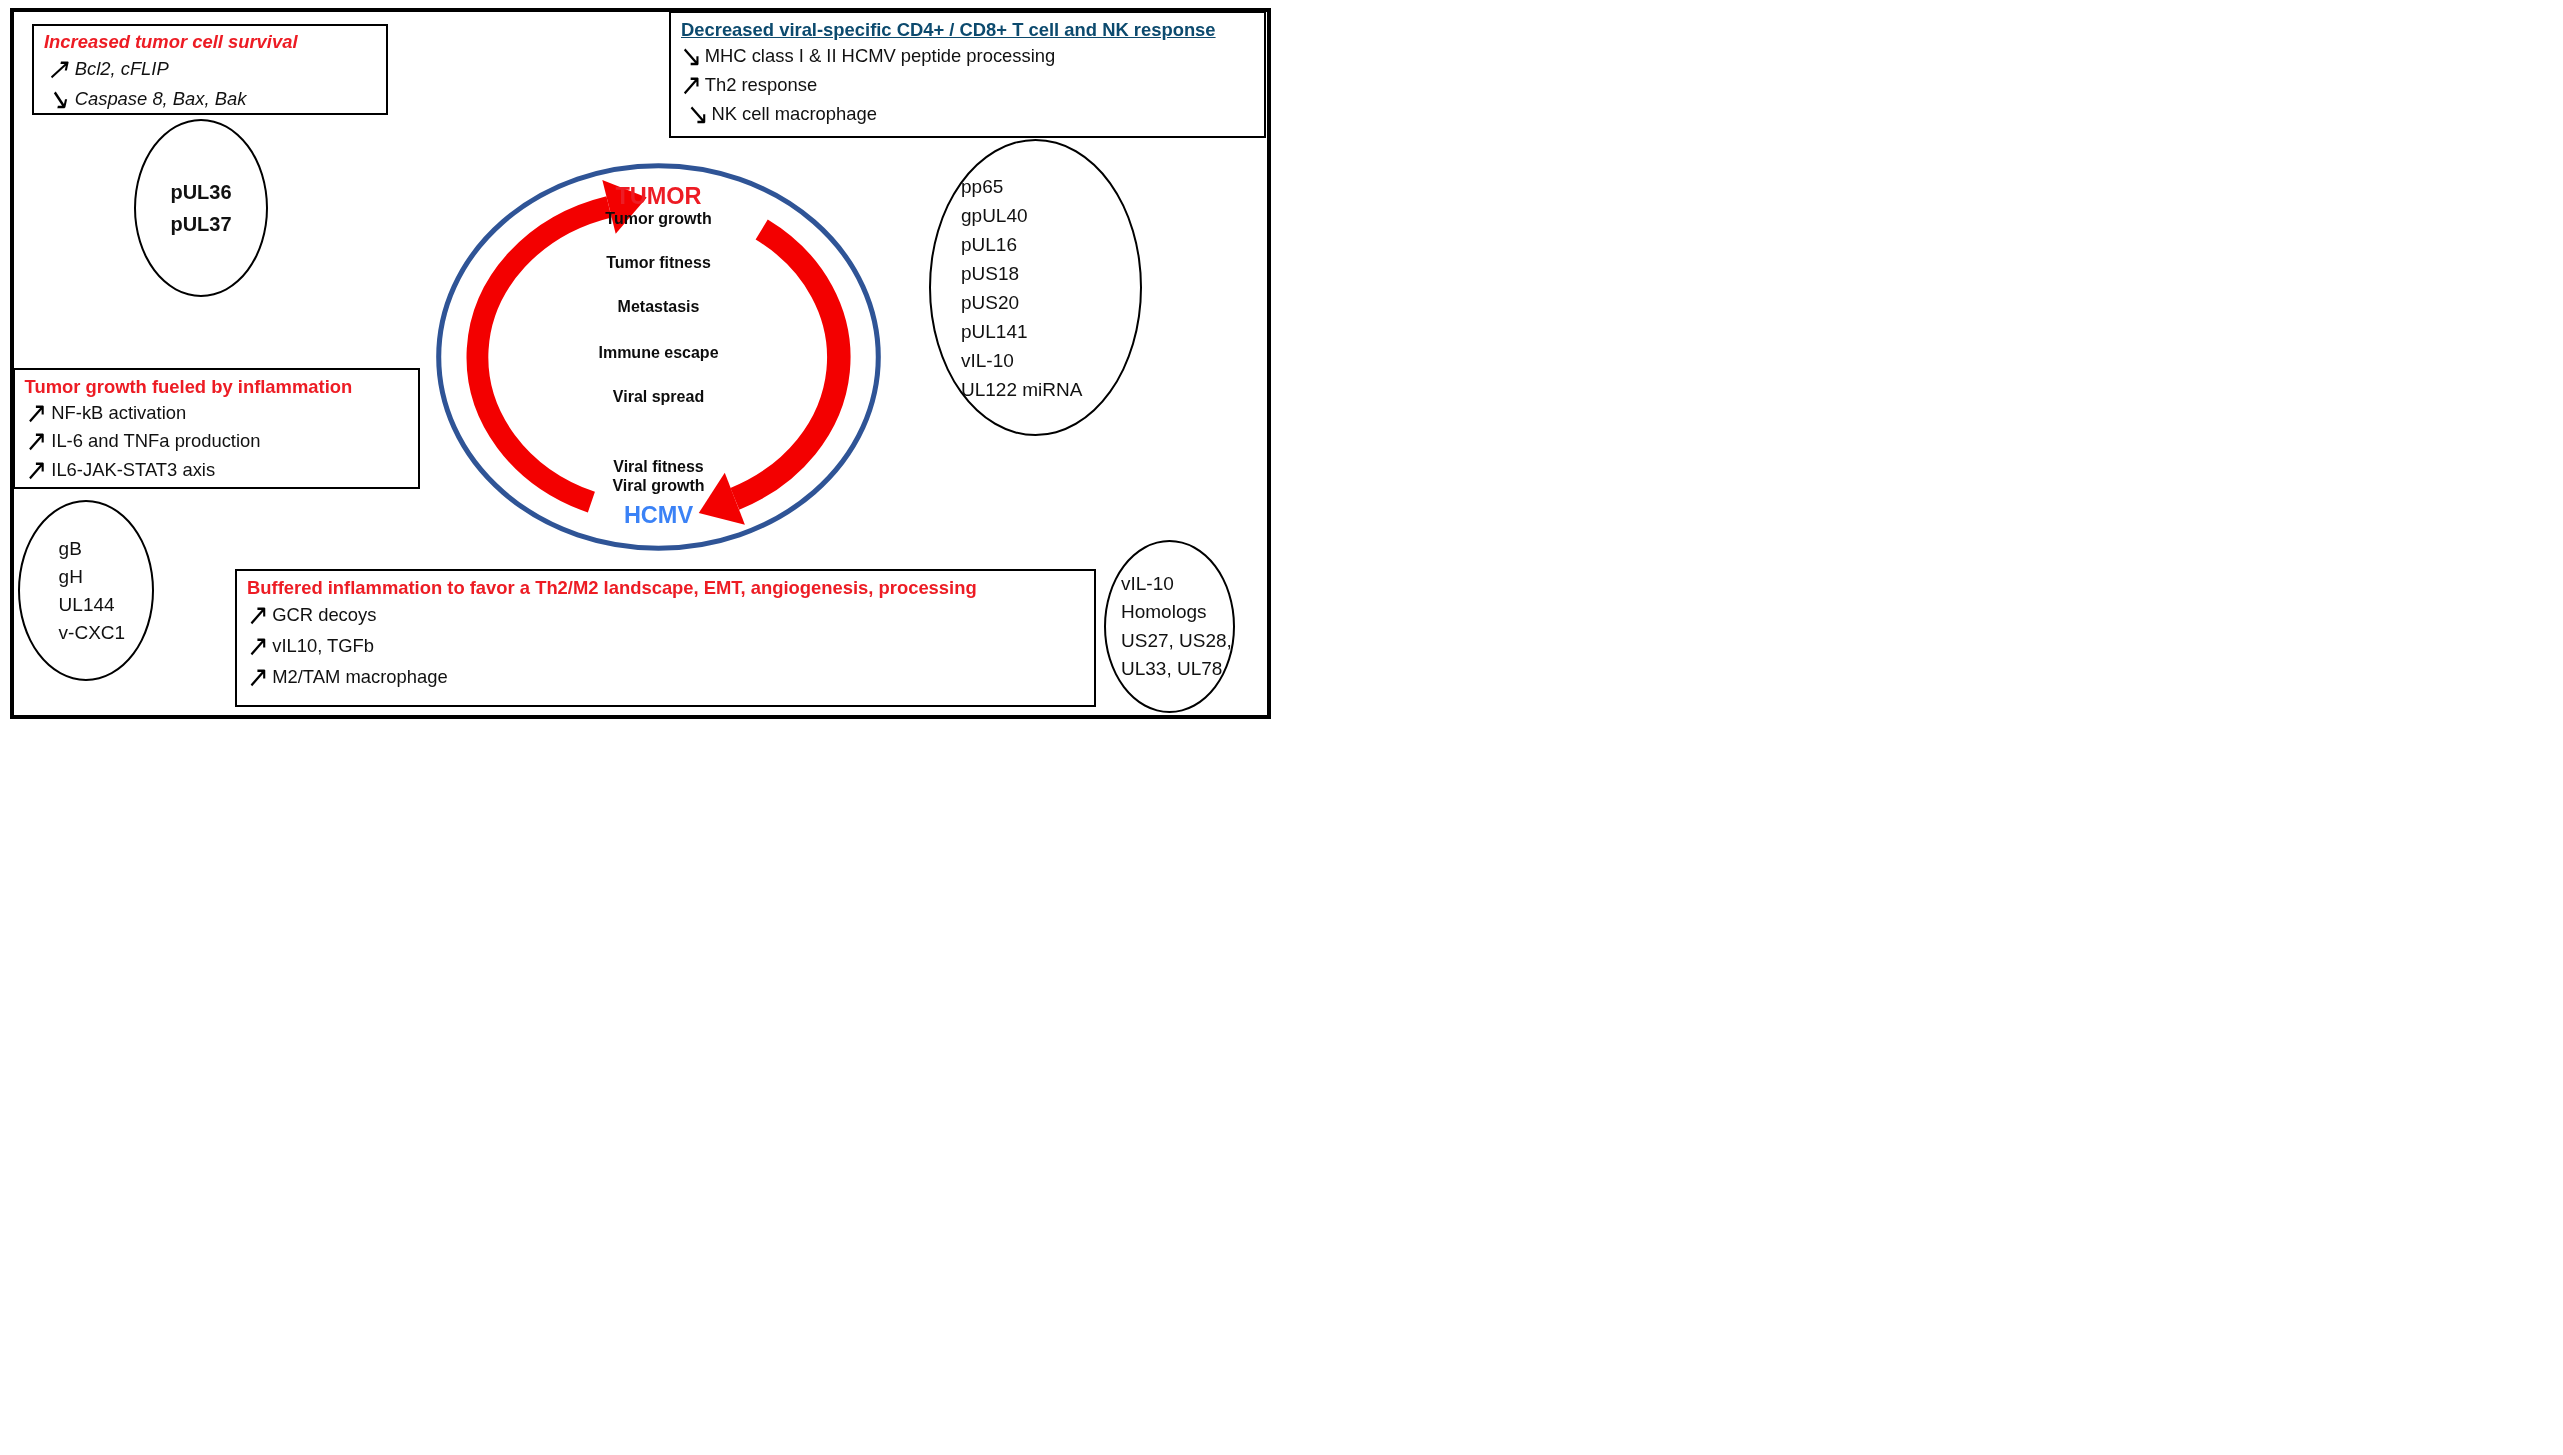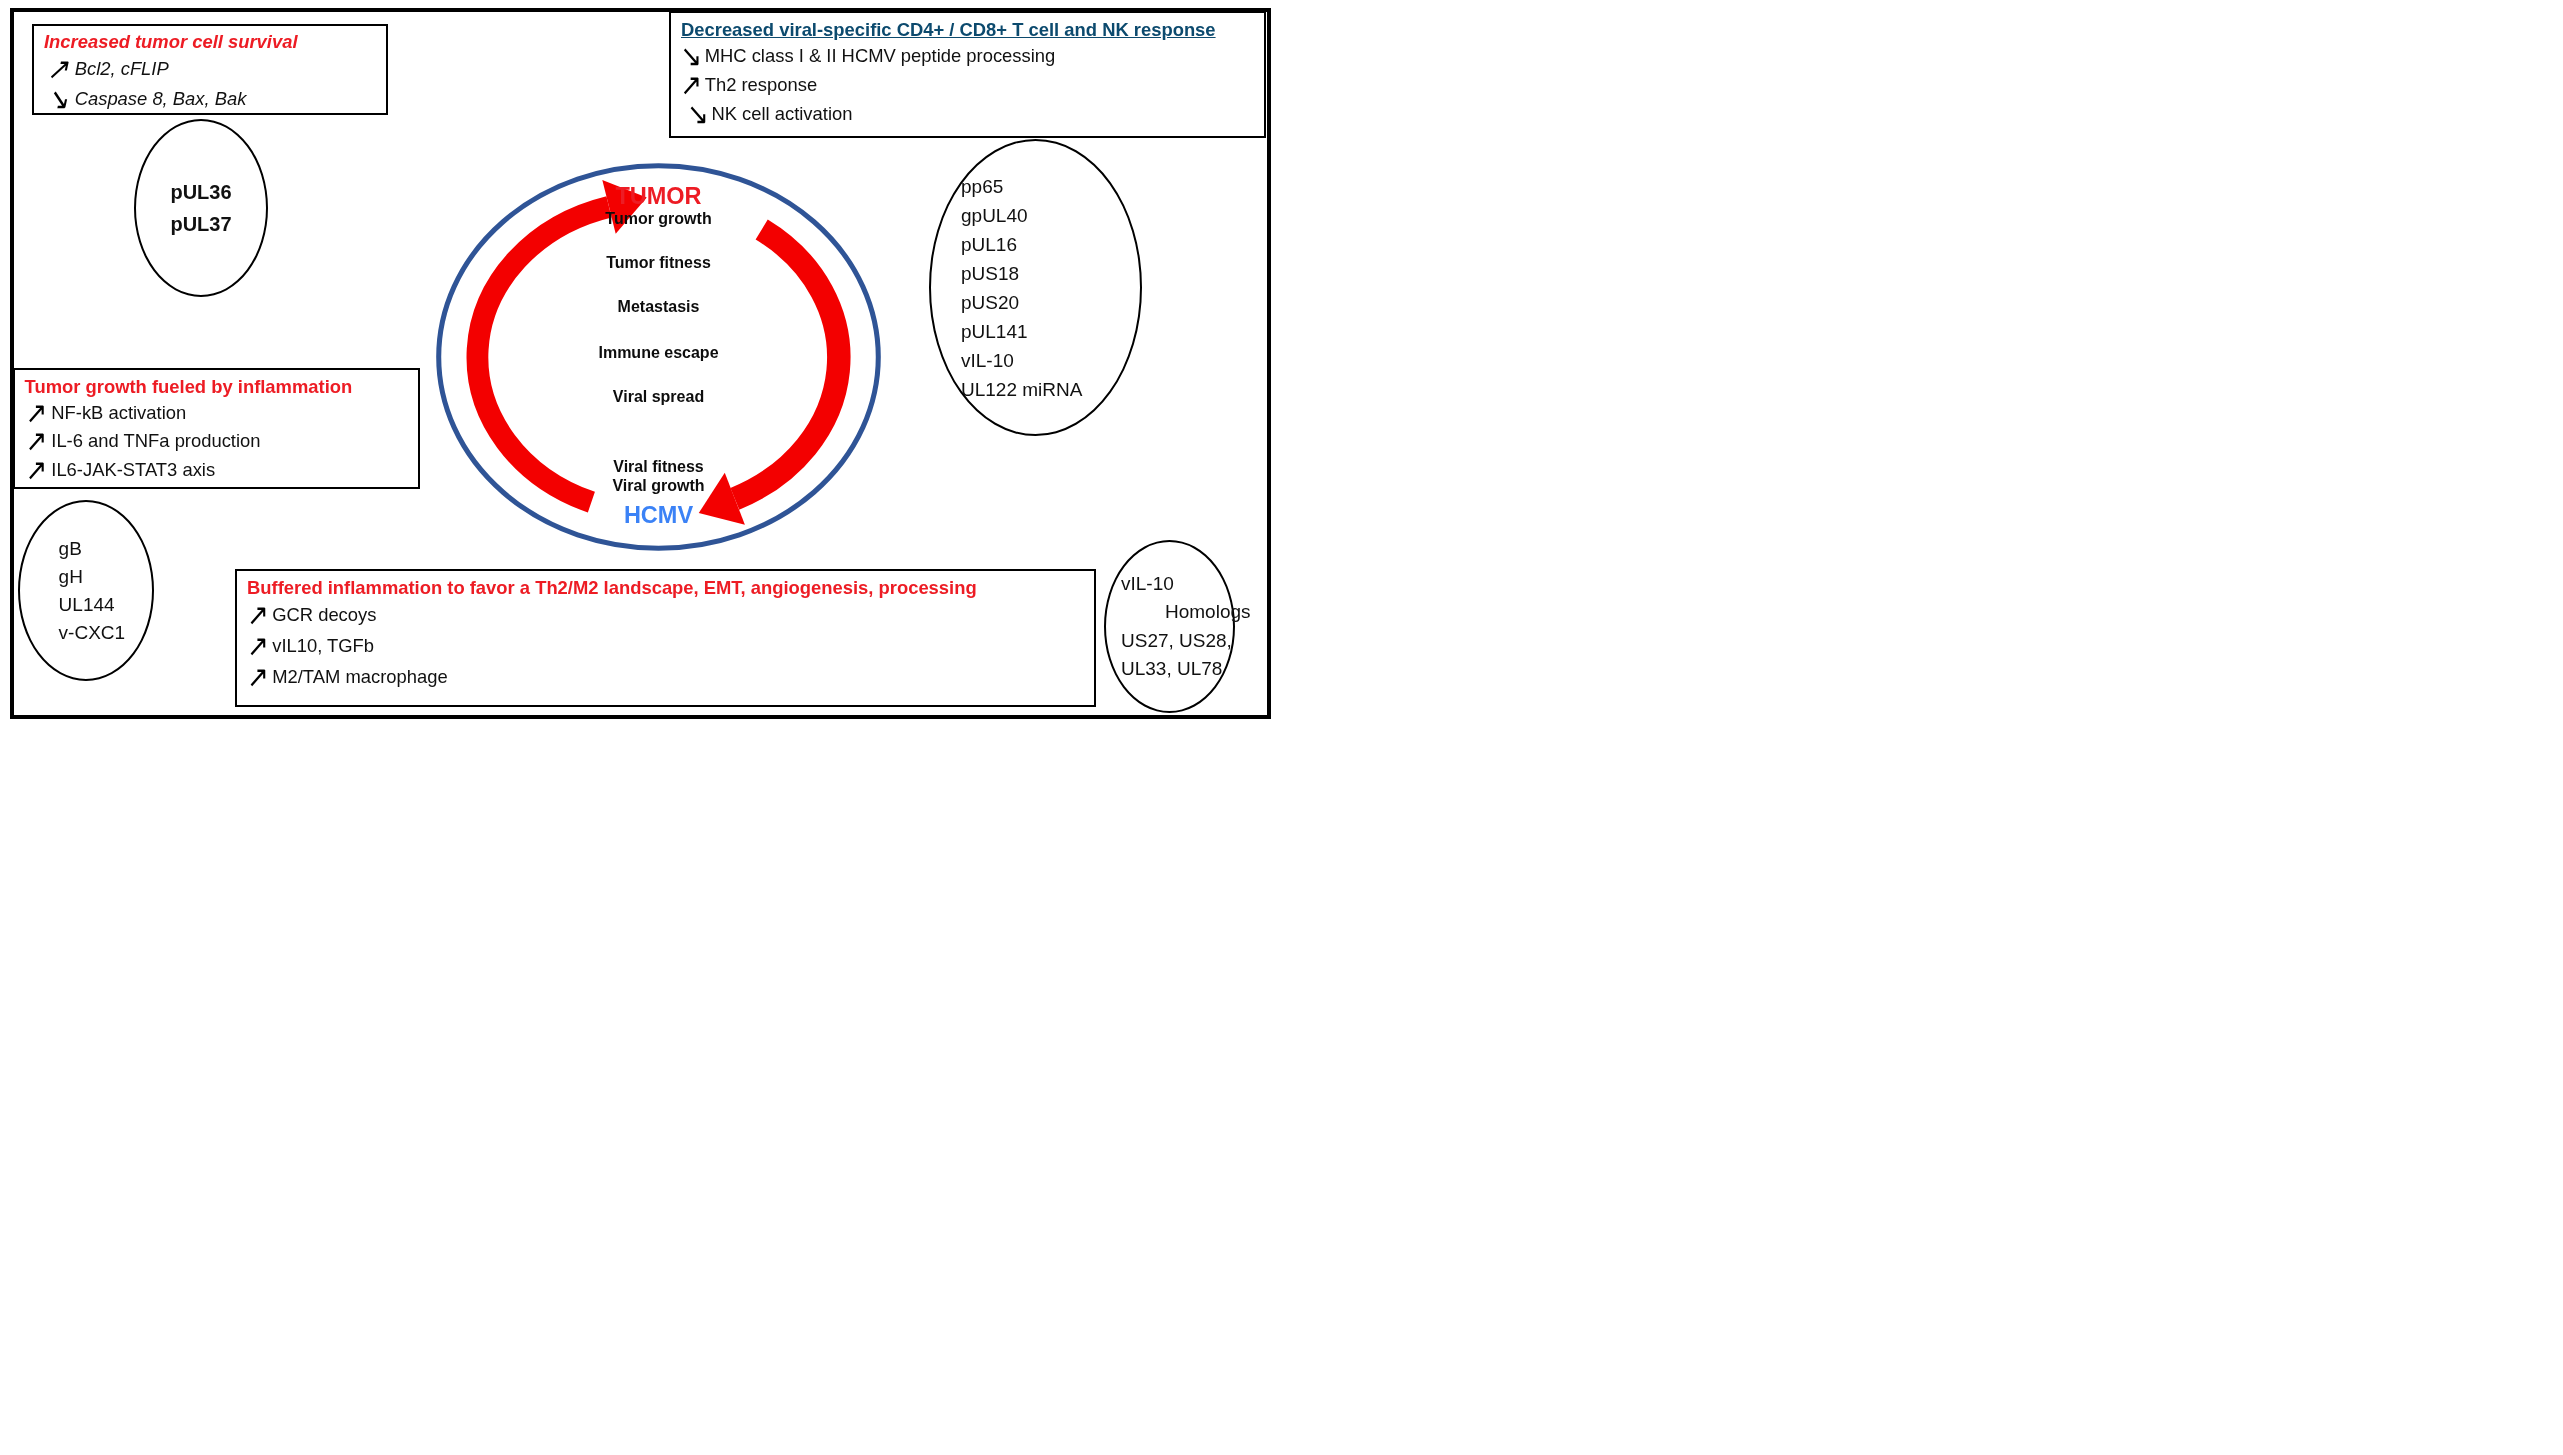--- a/index.html
+++ b/index.html
@@ -58,21 +58,21 @@
   <div class="row" style="height:29px;">
     <span class="arrow" style="width:27px;">↘</span>
     <span class="lbl">MHC class I &amp; II HCMV peptide processing</span>
   </div>
   <div class="row" style="height:29px;">
     <span class="arrow" style="width:27px;">↗</span>
     <span class="lbl">Th2 response</span>
   </div>
   <div class="row" style="height:29px;">
     <span class="arrow" style="width:27px;margin-left:6.7px;">↘</span>
-    <span class="lbl">NK cell activation</span>
+    <span class="lbl">NK cell macrophage</span>
   </div>
 </div>
 
 <div class="tbox" style="left:12.6px;top:368px;width:407px;height:121px;">
   <div class="title" style="color:#ed1c24;">Tumor growth fueled by inflammation</div>
   <div class="row" style="height:28.5px;">
     <span class="arrow" style="width:30px;">↗</span>
     <span class="lbl">NF-kB activation</span>
   </div>
   <div class="row" style="height:28.5px;">
@@ -119,21 +119,21 @@
 
 <div class="ebox" style="left:17.6px;top:500px;width:136px;height:181px;padding-left:39px;">
   <div class="eline" style="line-height:28px;">gB</div>
   <div class="eline" style="line-height:28px;">gH</div>
   <div class="eline" style="line-height:28px;">UL144</div>
   <div class="eline" style="line-height:28px;">v-CXC1</div>
 </div>
 
 <div class="ebox" style="left:1104px;top:540px;width:131px;height:173px;padding-left:15px;">
   <div class="eline" style="line-height:28.5px;">vIL-10</div>
-  <div class="eline" style="line-height:28.5px;margin-left:44px;">Homologs</div>
+  <div class="eline" style="line-height:28.5px;">Homologs</div>
   <div class="eline" style="line-height:28.5px;">US27, US28,</div>
   <div class="eline" style="line-height:28.5px;">UL33, UL78</div>
 </div>
 
 <svg style="position:absolute;left:432px;top:159px;z-index:3;" width="453" height="396" viewBox="0 0 540 472">
   <ellipse cx="270" cy="236" rx="262" ry="228" fill="none" stroke="#2f5496" stroke-width="6"></ellipse>
   <path d="M190 409 A215 186 0 0 1 211 57" fill="none" stroke="#f30000" stroke-width="26" stroke-linecap="butt"></path>
   <path d="M256 46 L219 89 L203 25 Z" fill="#f30000"></path>
   <path d="M393 84 A215 186 0 0 1 361 405" fill="none" stroke="#f30000" stroke-width="28" stroke-linecap="butt"></path>
   <path d="M318 422 L349 374 L373 436 Z" fill="#f30000"></path>

